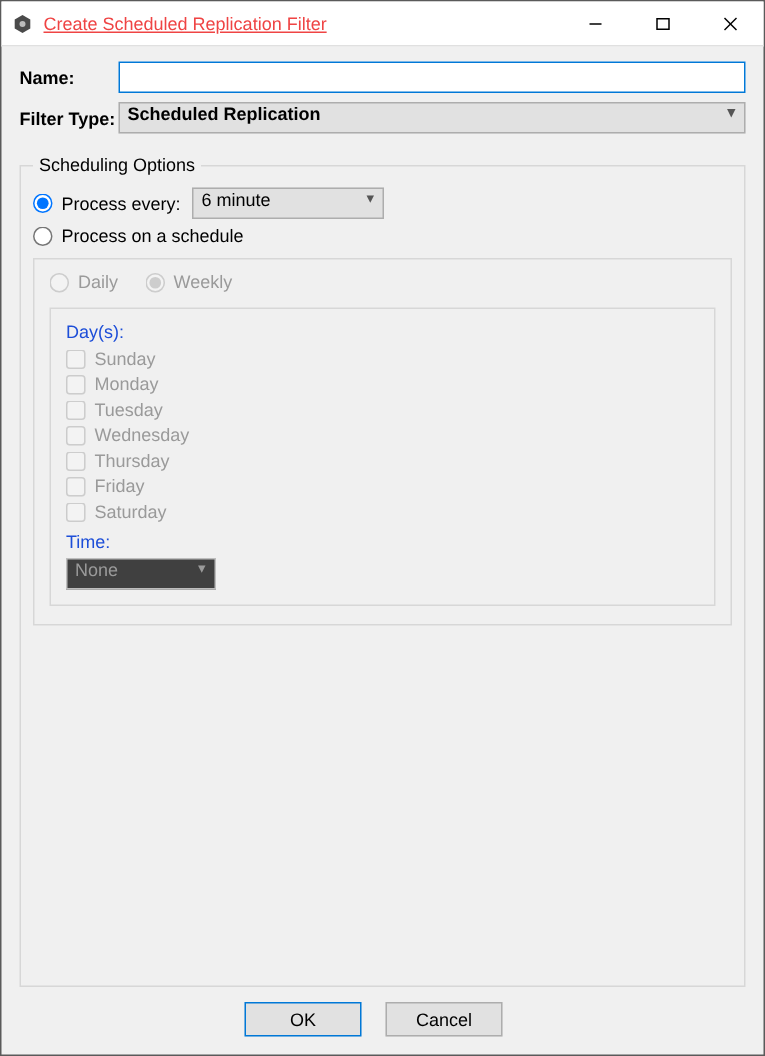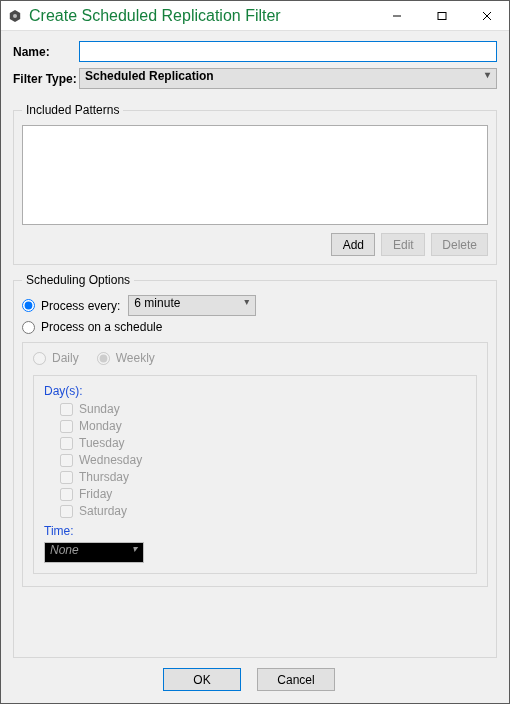--- a/index.html
+++ b/index.html
@@ -30,22 +30,23 @@
   .titlebar .app-icon {
     width: 16px;
     height: 16px;
     margin-right: 6px;
     display: flex;
     align-items: center;
     justify-content: center;
   }
   .titlebar .title {
     flex: 1;
-    font-size: 16px;
-    color: #15803d;
+    font-size: 12px;
+    color: #ef4444;
+    text-decoration: underline;
   }
   .titlebar .wbtns {
     display: flex;
     height: 100%;
   }
   .titlebar .wbtn {
     width: 45px;
     display: flex;
     align-items: center;
     justify-content: center;
@@ -165,21 +166,21 @@
   }
   .inner .dim { color: #9a9a9a; }
   .days-box {
     border: 1px solid #d7d7d7;
     padding: 8px 10px 10px 10px;
   }
   .days-box .day {
     display: flex;
     align-items: center;
     gap: 4px;
-    margin: 3px 16px;
+    margin: 3px 0;
     color: #9a9a9a;
   }
   .days-box .heading {
     color: #1d4ed8;
     margin-bottom: 4px;
   }
   .bottom-bar {
     padding: 10px 12px 12px 0;
     display: flex;
     justify-content: center;
@@ -238,29 +239,20 @@
     </div>
 
     <div class="form-row">
       <span class="lbl">Filter Type:</span>
       <div class="combo">
         <span>Scheduled Replication</span>
         <span class="arrow chev">▾</span>
       </div>
     </div>
 
-    <fieldset class="group">
-      <legend>Included Patterns</legend>
-      <div class="patterns-box"></div>
-      <div class="btn-row">
-        <button class="btn">Add</button>
-        <button class="btn disabled" disabled="">Edit</button>
-        <button class="btn disabled" disabled="">Delete</button>
-      </div>
-    </fieldset>
 
     <fieldset class="group" style="flex:1;">
       <legend>Scheduling Options</legend>
 
       <div class="sched-row">
         <label class="radio">
           <input type="radio" name="sched" checked="" style="">
           <span>Process every:</span>
         </label>
         <div class="combo small">
@@ -312,21 +304,21 @@
             </div>
           <div class="day">
               <input type="checkbox" disabled="" style="">
               <span>Friday</span>
             </div>
           <div class="day">
               <input type="checkbox" disabled="" style="">
               <span>Saturday</span>
             </div>
           <div class="heading" style="margin-top:6px;">Time:</div>
-          <div class="combo tiny" style="background:#000000;border-color:#bdbdbd;font-style:italic;">
+          <div class="combo tiny" style="background:#404040;border-color:#bdbdbd;">
             <span class="dim">None</span>
             <span class="arrow chev dim">▾</span>
           </div>
         </div>
       </fieldset>
 
     </fieldset>
 
   </div>
 

